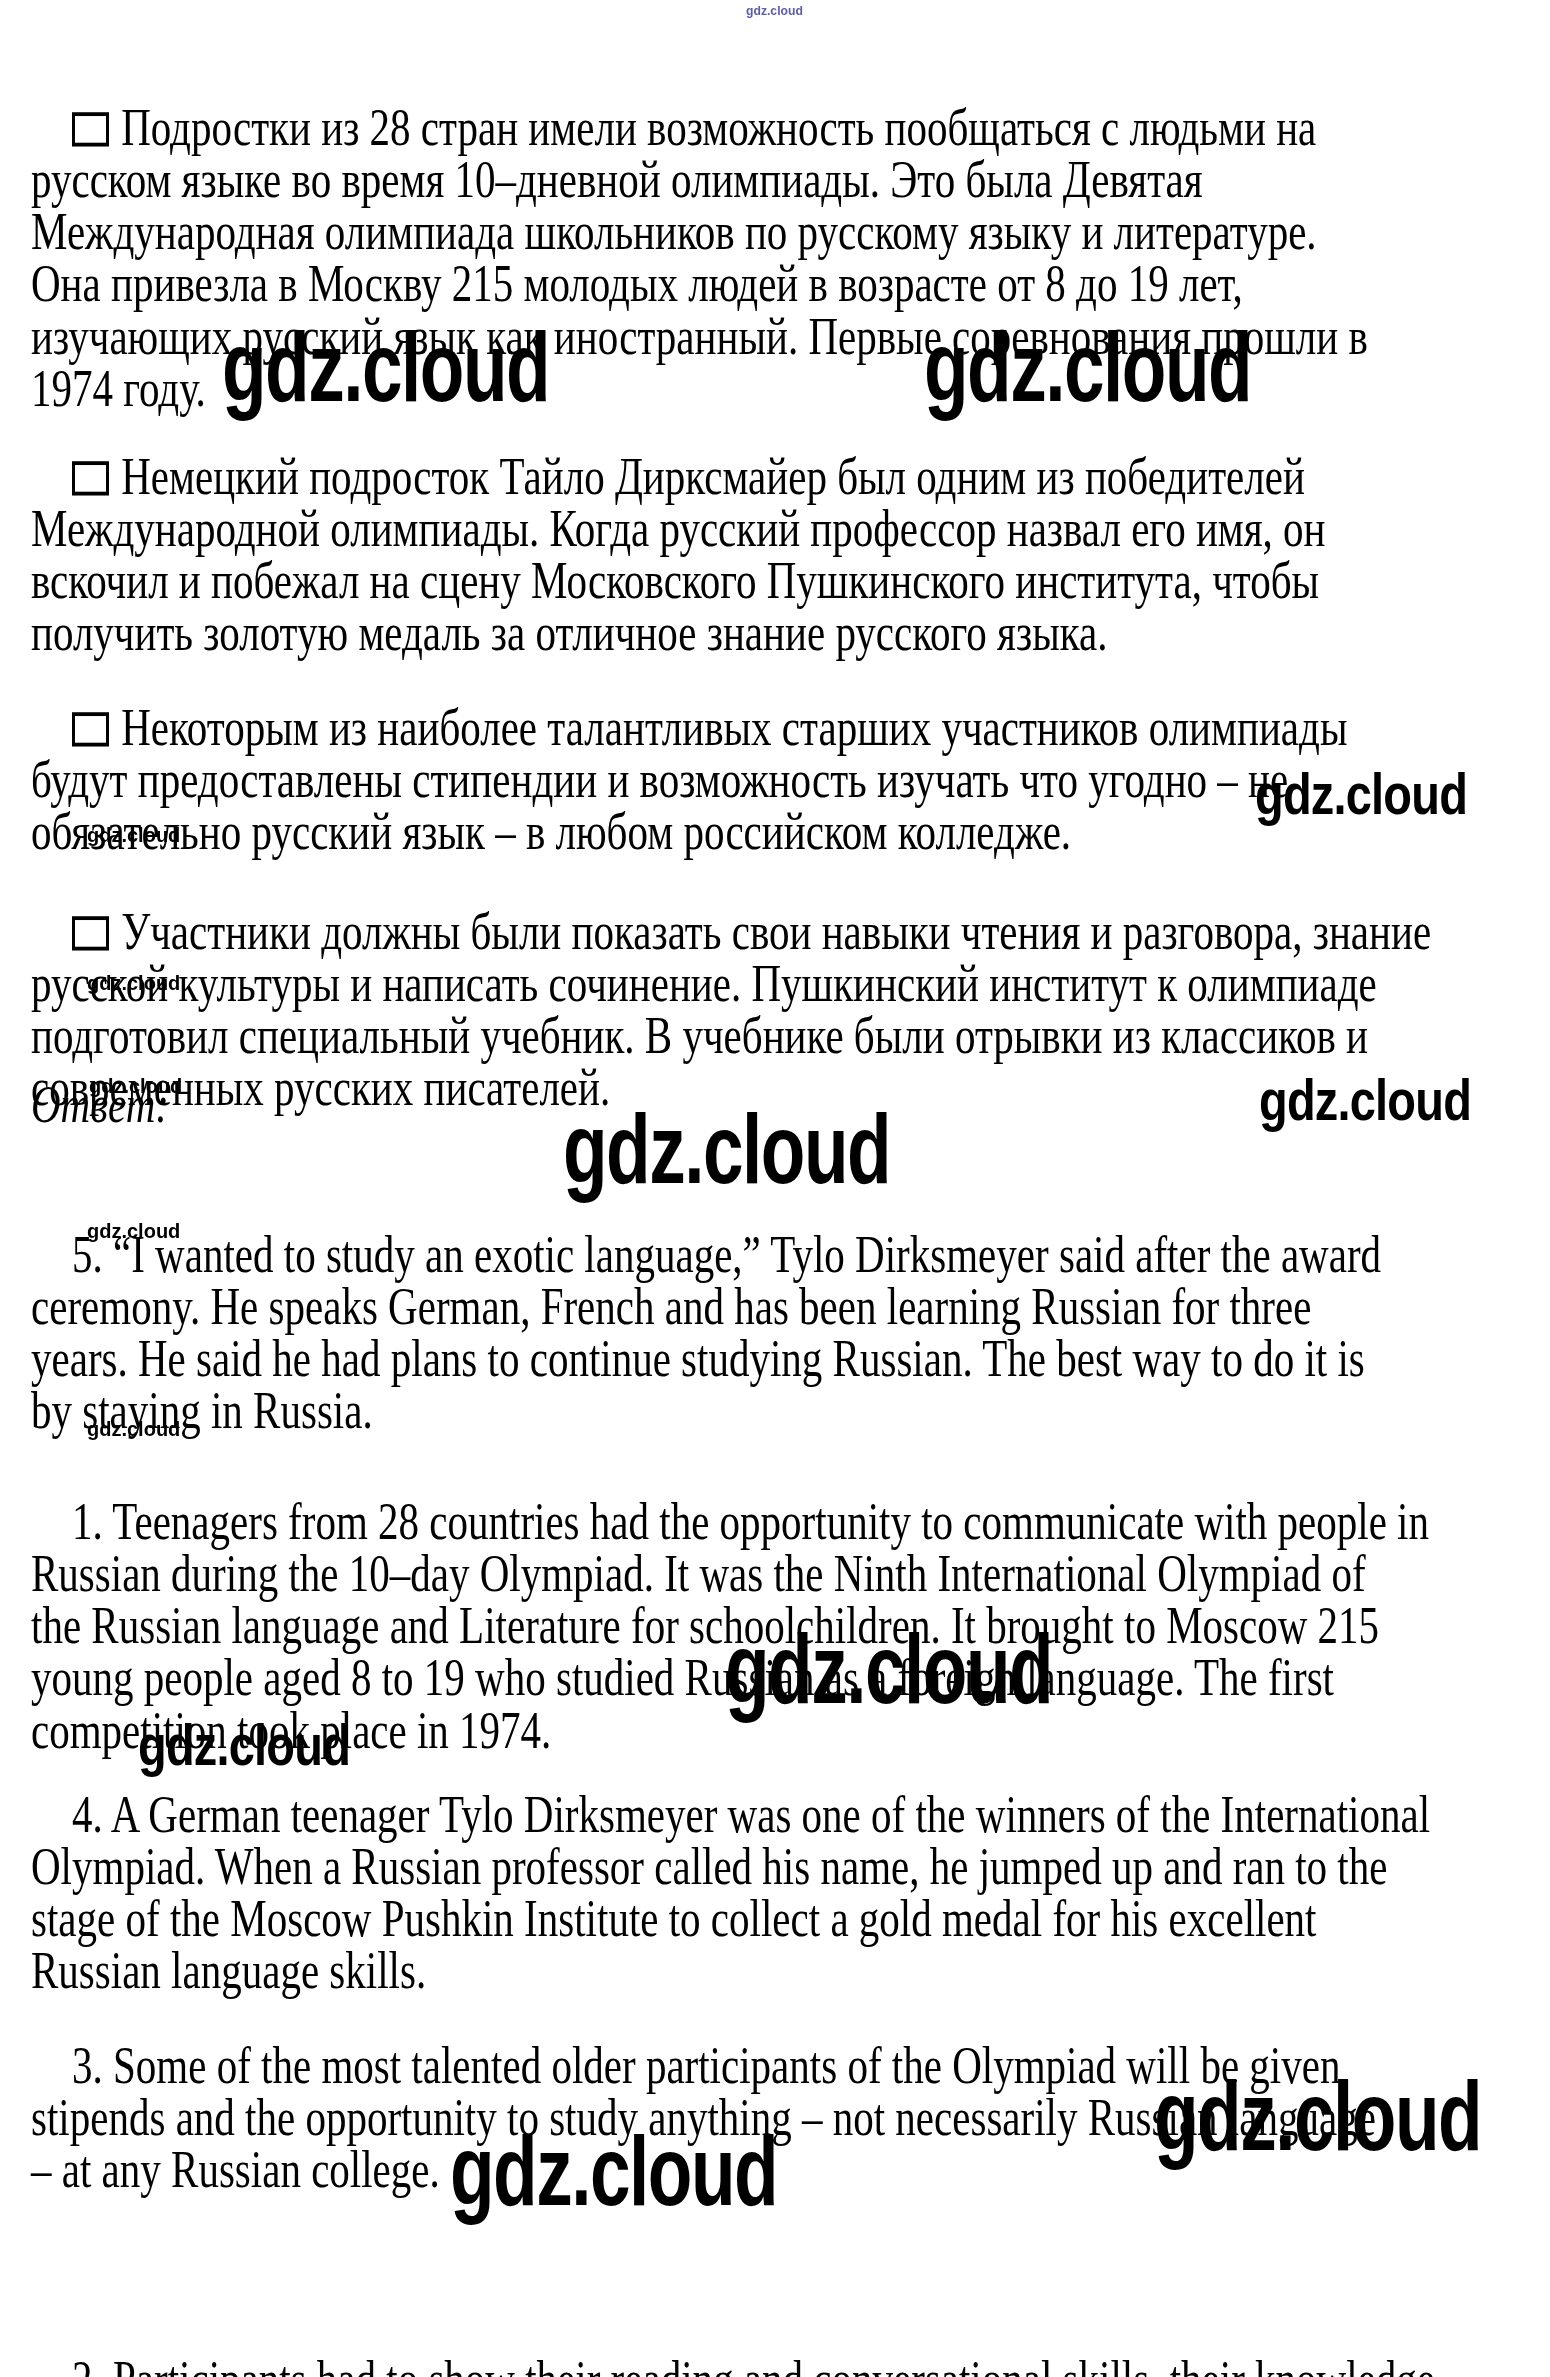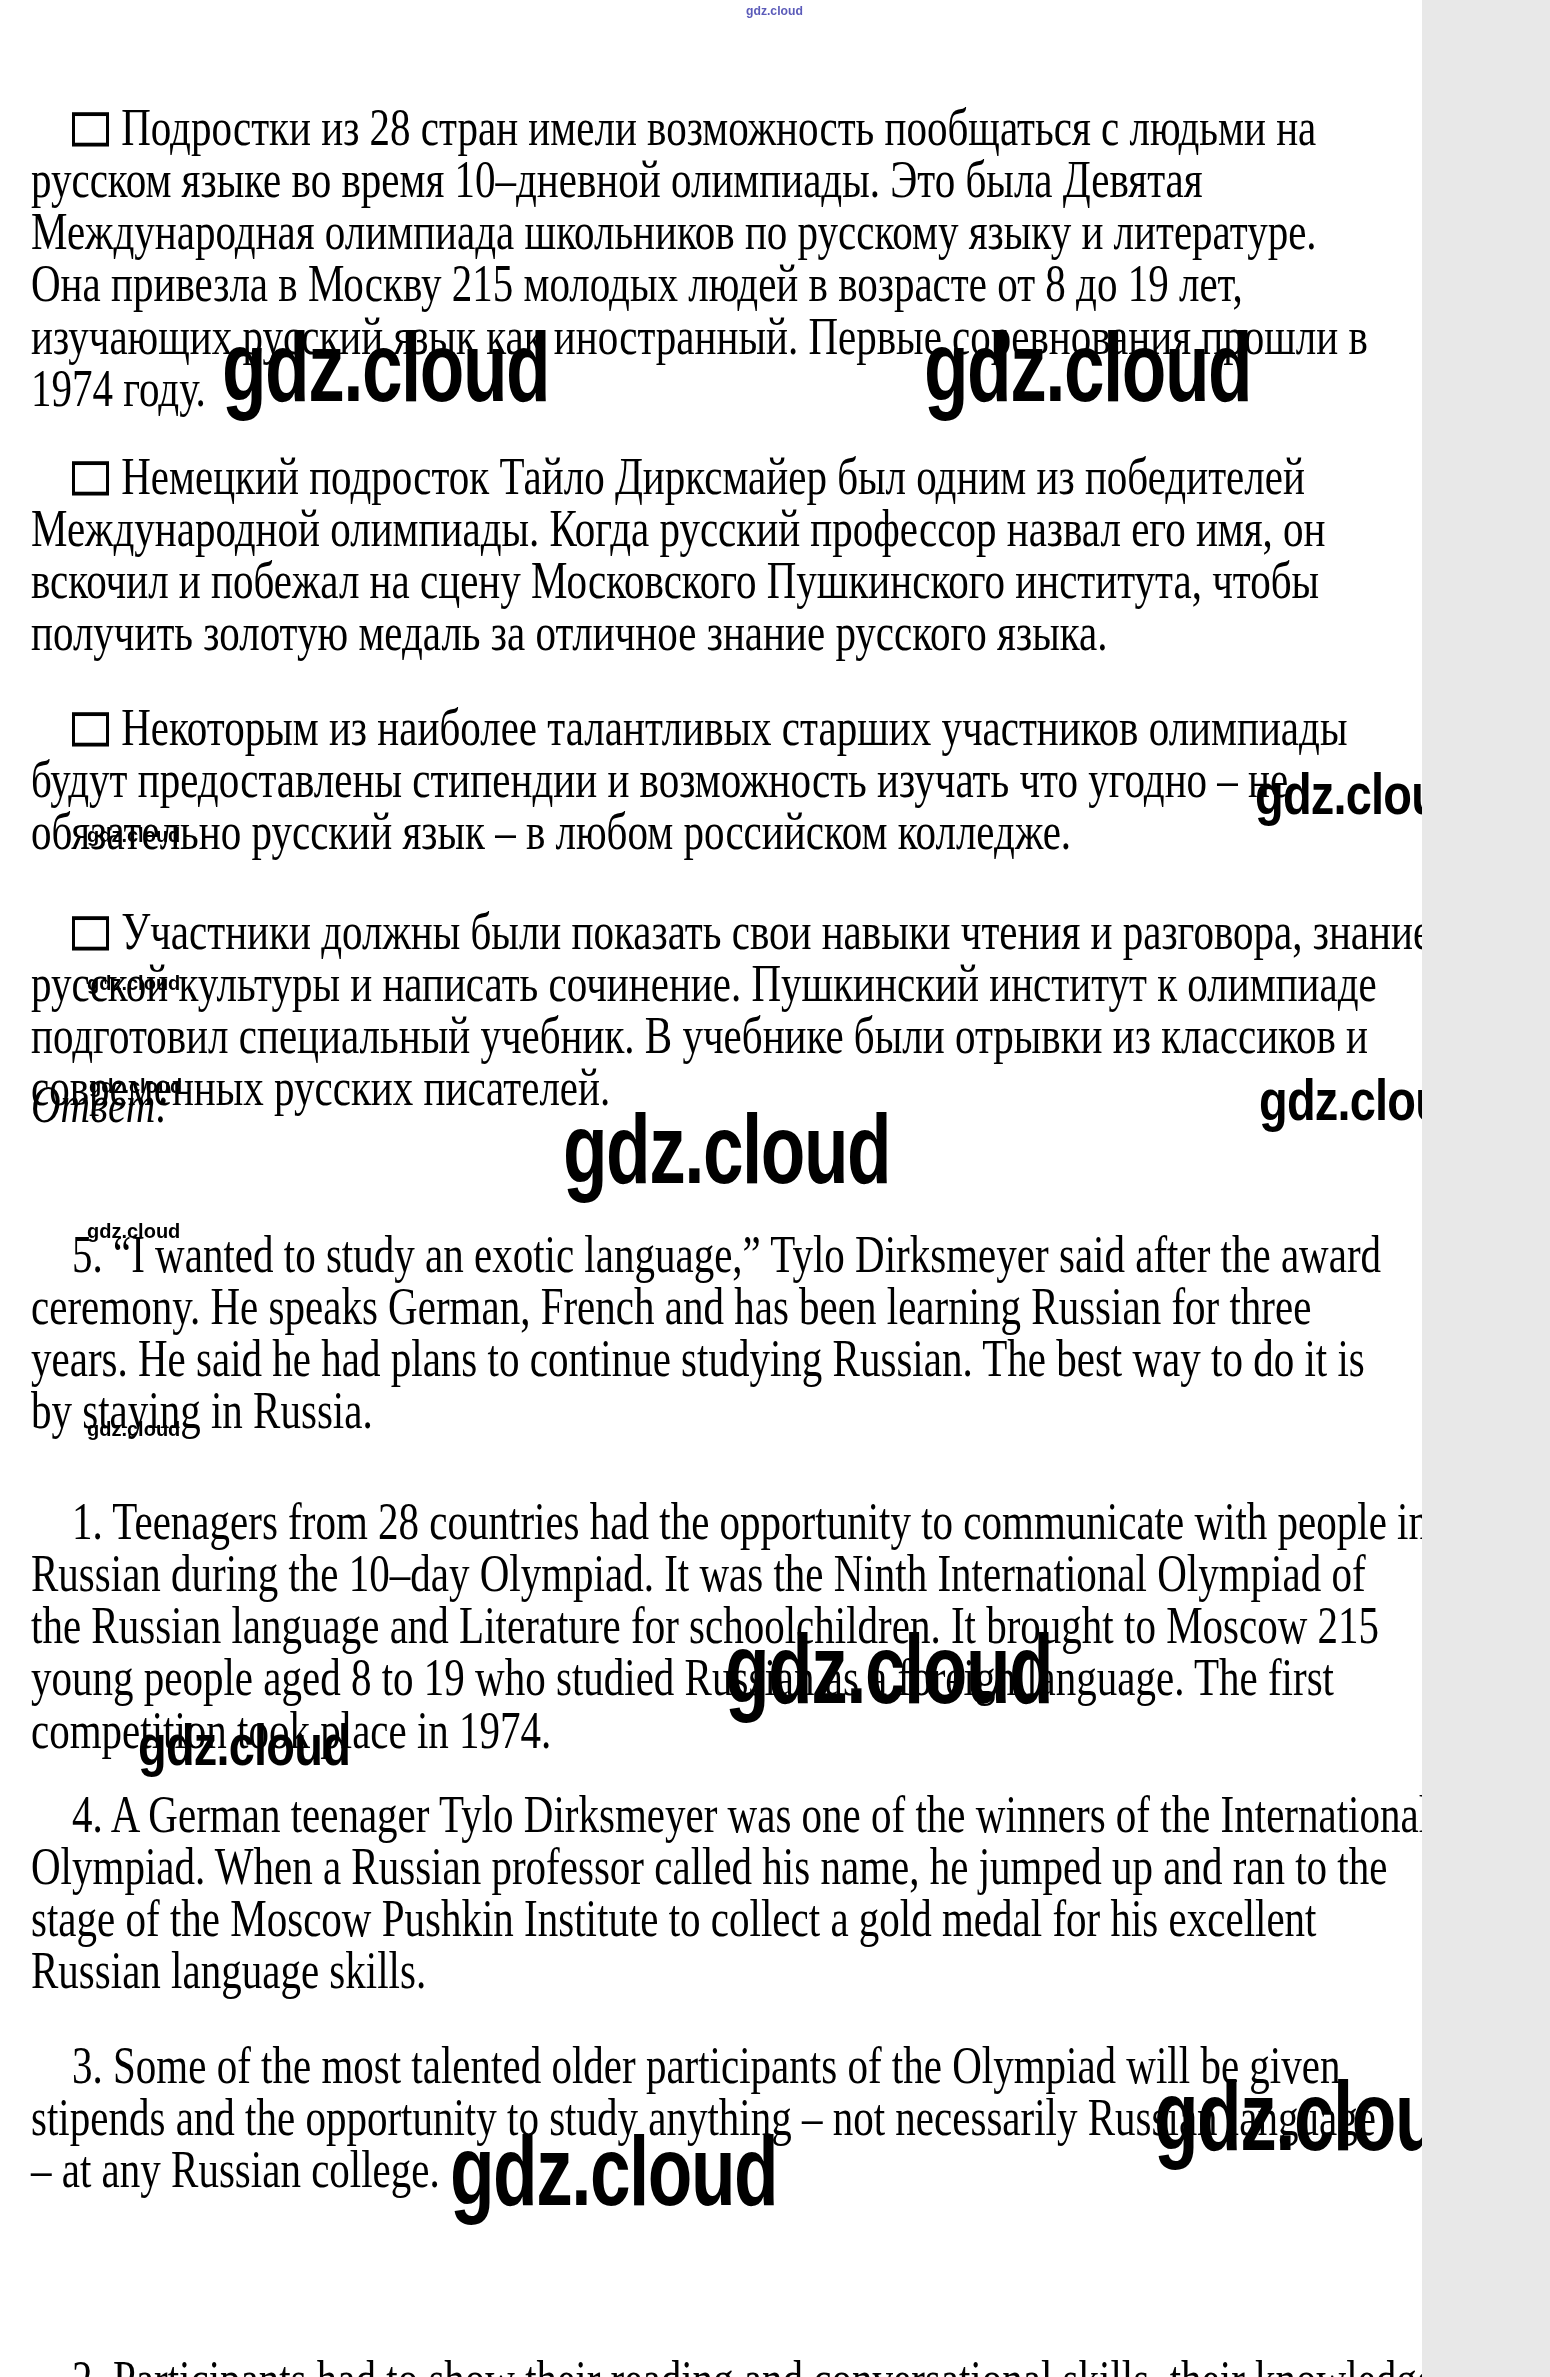--- a/index.html
+++ b/index.html
@@ -1,18 +1,18 @@
 <!DOCTYPE html>
 <html style="font-size:12.2px"><head>
 <meta charset="utf-8">
 <style>
   html, body { margin: 0; padding: 0; background: #e8e8e8; }
   .page {
     position: relative;
-    width: 1422px;
+    width: 1550px;
     height: 2377px;
     background: #ffffff;
     overflow: hidden;
     font-family: "Liberation Serif", serif;
     color: #000;
   }
   
   .body-text {
     position: absolute;
     left: 31px;

